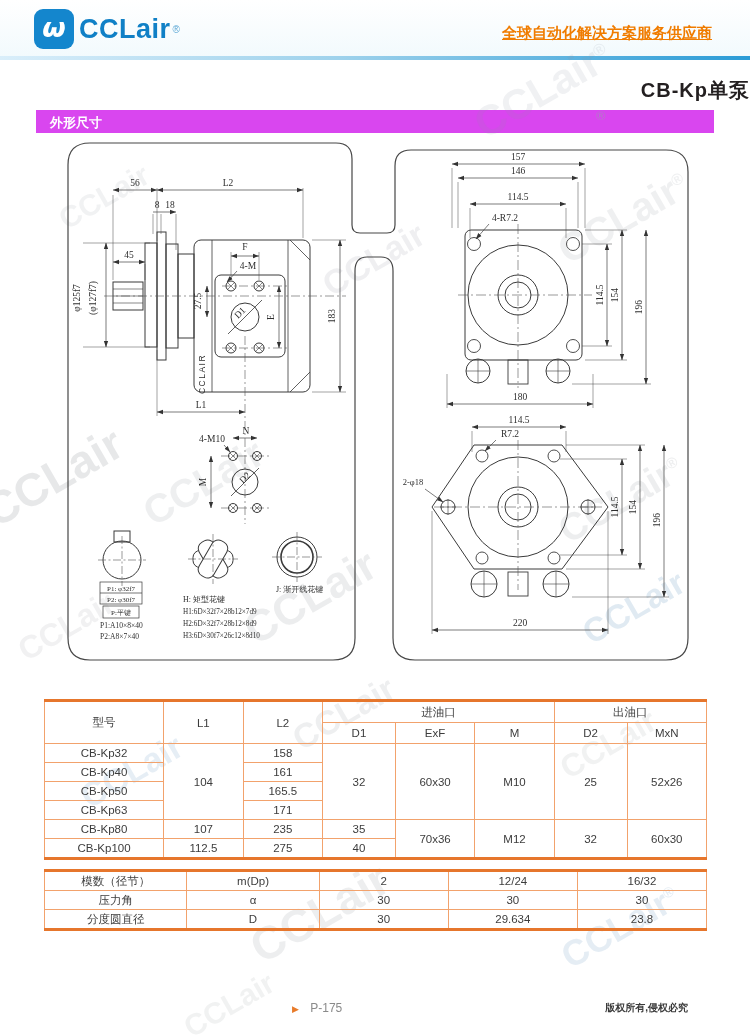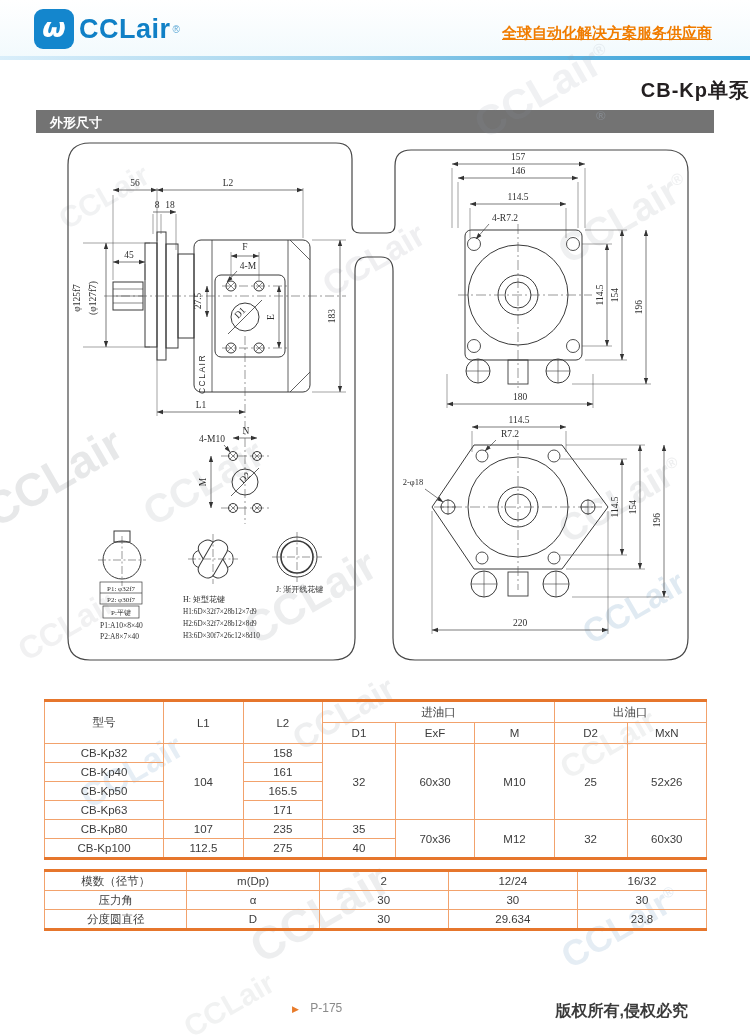--- a/index.html
+++ b/index.html
@@ -14,41 +14,41 @@
   .logo-badge{width:40px;height:40px;border-radius:9px;background:#1486cd;
        display:flex;align-items:center;justify-content:center;}
   .logo-badge span{color:#fff;font-size:27px;font-weight:bold;font-style:italic;
        font-family:"DejaVu Sans",sans-serif;line-height:1;transform:translateY(-2px);}
   .logo-word{font-size:27px;font-weight:bold;color:#1080c6;letter-spacing:0.5px;margin-left:5px;}
   .logo-reg{font-size:10px;color:#5aa7d4;vertical-align:18px;margin-left:2px;}
   .slogan{position:absolute;right:38px;top:24px;font-size:15px;font-weight:bold;color:#f07c00;text-decoration:underline;}
   
   .title{position:absolute;left:0;top:77px;width:750px;text-align:right;
        font-size:20px;font-weight:bold;color:#231f20;letter-spacing:1px;}
-  .secbar{position:absolute;left:36px;top:110px;width:678px;height:23px;background:#737373;}
+  .secbar{position:absolute;left:36px;top:110px;width:678px;height:23px;background:#d946ef;}
   .secbar span{display:block;padding:4px 0 0 14px;color:#ffffff;font-size:13px;font-weight:bold;}
   
   .wm{position:absolute;font-weight:bold;white-space:nowrap;pointer-events:none;
       transform:rotate(-30deg);font-family:"Liberation Sans",sans-serif;}
   .wm sup{font-size:40%;}
   
   .draw{position:absolute;left:0;top:140px;}
   .draw text{font-family:"Liberation Serif",serif;fill:#2e2e2e;}
   
   .tblwrap{position:absolute;left:44px;width:663px;}
   table.spec{border-collapse:collapse;width:663px;table-layout:fixed;
       font-size:11.5px;color:#3c3c3c;
       border-top:3px solid #e6762c;border-bottom:3px solid #e6762c;}
   table.spec th,table.spec td{border:1px solid #f2a26c;font-weight:normal;
       text-align:center;padding:0;height:18px;background:transparent;}
   table.spec tr.hrow th{height:20px;}
   
   .foot-page{position:absolute;left:292px;top:1001px;font-size:12px;color:#8a8a8a;}
   .foot-page .tri{color:#e87b2a;font-size:9px;margin-right:8px;}
-  .foot-copy{position:absolute;right:62px;top:1001px;font-size:16px;font-weight:bold;color:#3a3a3a;}
+  .foot-copy{position:absolute;right:62px;top:1001px;font-size:10px;font-weight:bold;color:#3a3a3a;}
 </style>
 </head>
 <body>
 
 <div class="page">
 
   <div class="hdr">
     <div class="logo">
       <div class="logo-badge">
         <span>ω</span>

